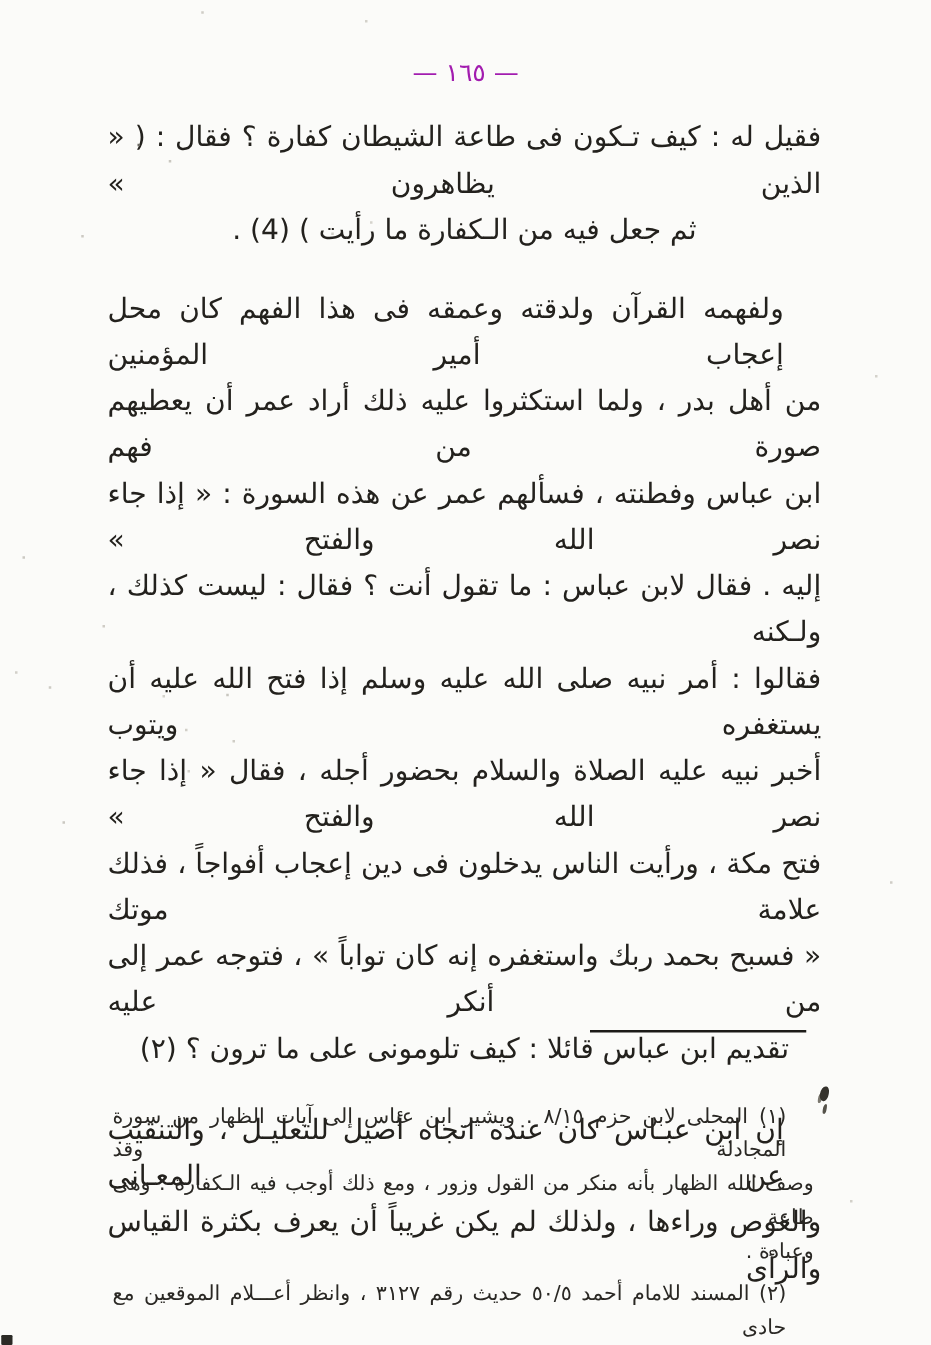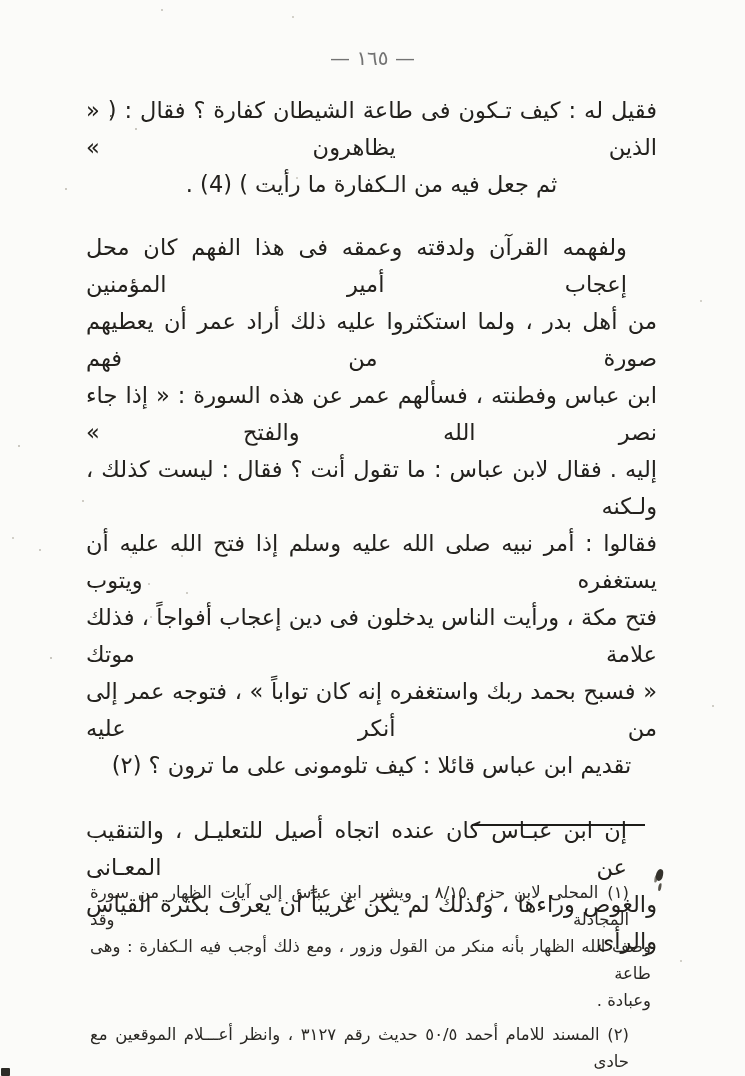--- a/index.html
+++ b/index.html
@@ -9,21 +9,21 @@
     color:#23211d;
     font-family:"DejaVu Sans",sans-serif;
     position:relative;
     overflow:hidden;
   }
   .page-number{
     position:absolute;top:46px;left:0;right:0;
     text-align:center;
     font-size:20px;
     letter-spacing:2px;
-    color:#737373;
+    color:#a21caf;
   }
   .main{
     position:absolute;top:92px;left:86px;right:88px;
     direction:rtl;
     font-size:22.5px;
     line-height:37px;
   }
   .para{margin:0 0 26px 0;}
   .para.gap-lg{margin-bottom:28px;}
   .line{
@@ -92,20 +92,21 @@
   <p class="para">
     <span class="line">فقيل له : كيف تـكون فى طاعة الشيطان كفارة ؟ فقال : ( « الذين يظاهرون »</span>
     <span class="line c">ثم جعل فيه من الـكفارة ما رأيت ) (4) .</span>
   </p>
   <p class="para gap-lg">
     <span class="line ind">ولفهمه القرآن ولدقته وعمقه فى هذا الفهم كان محل إعجاب أمير المؤمنين</span>
     <span class="line">من أهل بدر ، ولما استكثروا عليه ذلك أراد عمر أن يعطيهم صورة من فهم</span>
     <span class="line">ابن عباس وفطنته ، فسألهم عمر عن هذه السورة : « إذا جاء نصر الله والفتح »</span>
     <span class="line">إليه . فقال لابن عباس : ما تقول أنت ؟ فقال : ليست كذلك ، ولـكنه</span>
     <span class="line">فقالوا : أمر نبيه صلى الله عليه وسلم إذا فتح الله عليه أن يستغفره ويتوب</span>
+    <span class="line">أخبر نبيه عليه الصلاة والسلام بحضور أجله ، فقال « إذا جاء نصر الله والفتح »</span>
     <span class="line">فتح مكة ، ورأيت الناس يدخلون فى دين إعجاب أفواجاً ، فذلك علامة موتك</span>
     <span class="line">« فسبح بحمد ربك واستغفره إنه كان تواباً » ، فتوجه عمر إلى من أنكر عليه</span>
     <span class="line c">تقديم ابن عباس قائلا : كيف تلومونى على ما ترون ؟ (٢)</span>
   </p>
   <p class="para">
     <span class="line ind">إن ابن عبـاس كان عنده اتجاه أصيل للتعليـل ، والتنقيب عن المعـانى</span>
     <span class="line">والغوص وراءها ، ولذلك لم يكن غريباً أن يعرف بكثرة القياس والرأى</span>
 
   </p>
 </div>

